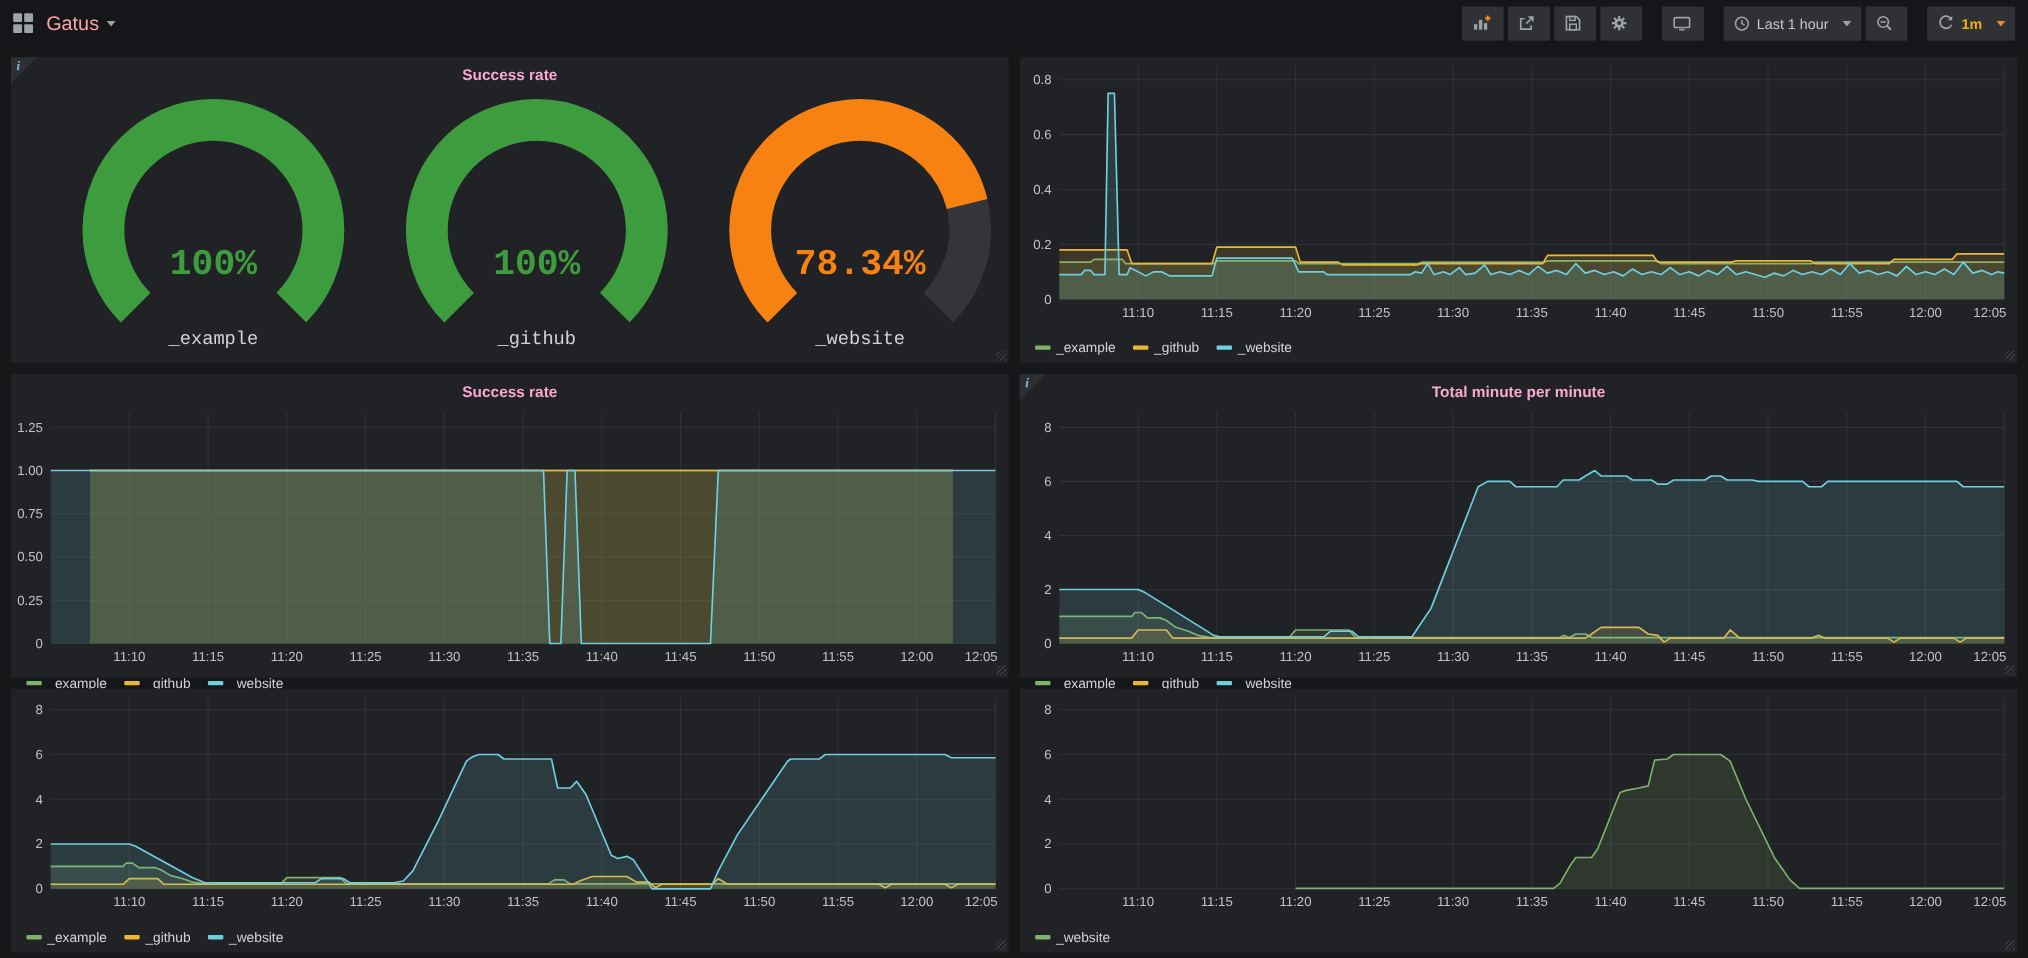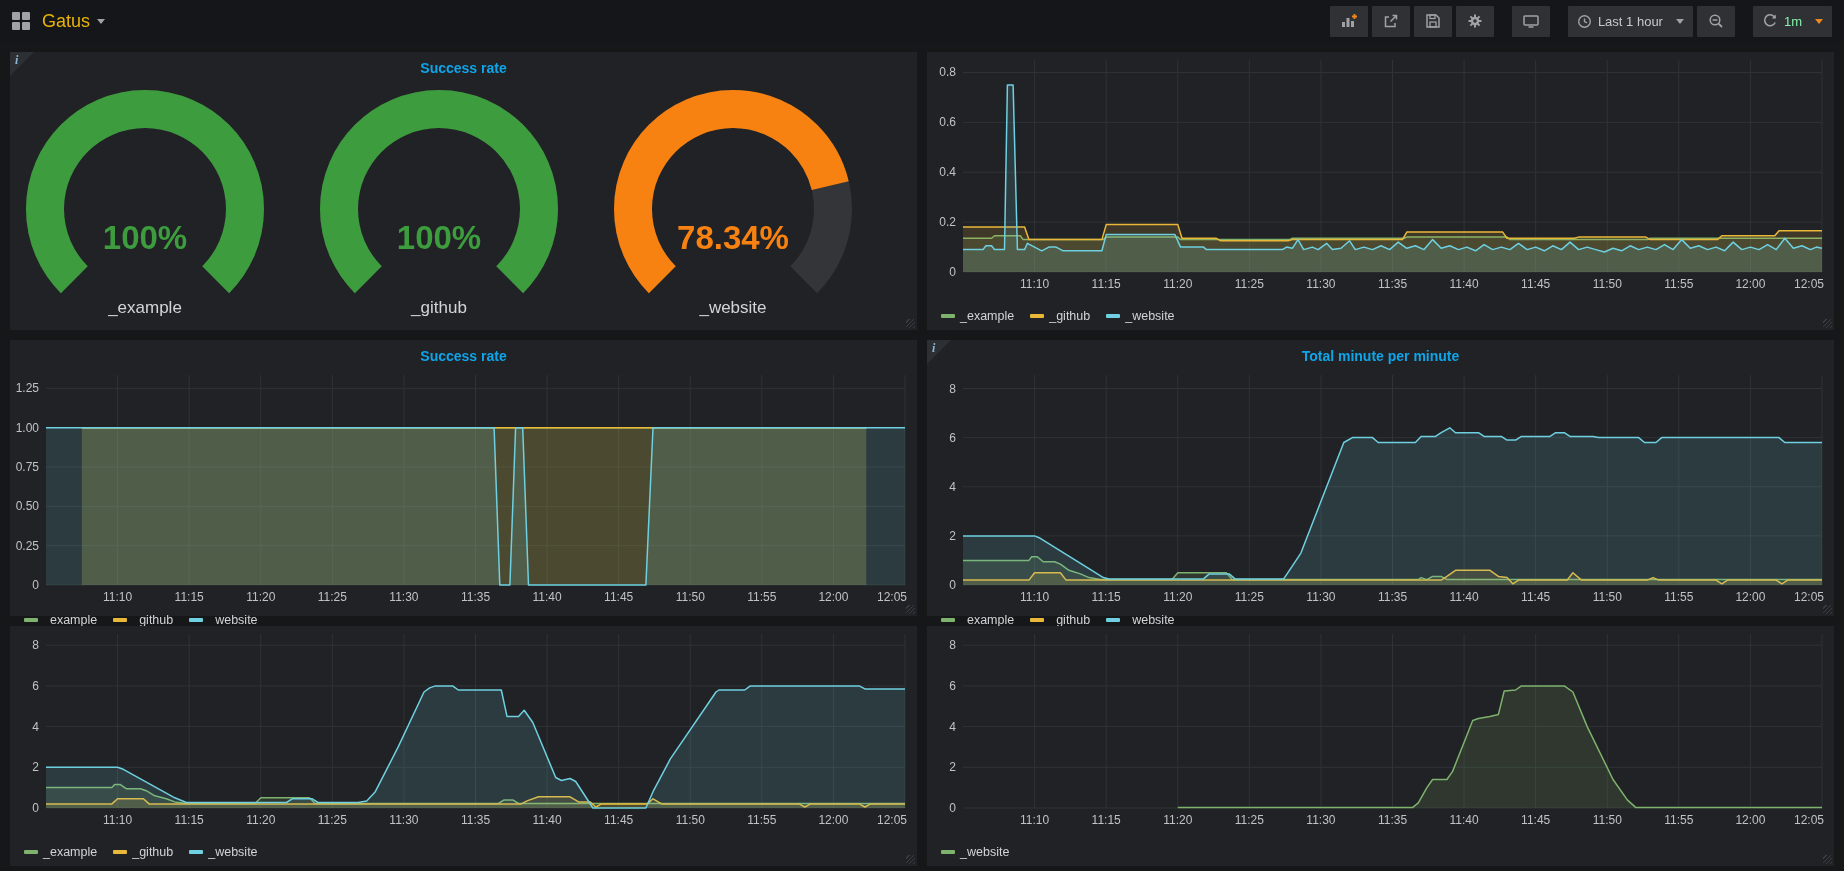--- a/index.html
+++ b/index.html
@@ -2,41 +2,41 @@
 <html><head>
 <meta charset="utf-8">
 <style>
   * { margin:0; padding:0; box-sizing:border-box; }
   html,body { width:1844px; height:871px; overflow:hidden; background:#161719;
     font-family:"Liberation Sans","DejaVu Sans",sans-serif; }
   
   .navbar { height:42px; background:#141619; display:flex; align-items:center; padding:0 12px; }
   .apps-grid { display:grid; grid-template-columns:8px 8px; grid-template-rows:8px 8px; gap:2px; margin-right:12px; cursor:pointer;}
   .apps-grid i { background:#9fa2a6; border-radius:1px; }
-  .dash-title { color:#eab308; font-size:18px; font-weight:400; cursor:pointer; }
+  .dash-title { color:#fca5a5; font-size:18px; font-weight:400; cursor:pointer; }
   .caret { width:0; height:0; border-left:4px solid transparent; border-right:4px solid transparent;
     border-top:5px solid #9fa2a6; display:inline-block; margin-left:7px; vertical-align:middle; }
   .caret.orange { border-top-color:#ed8920; }
   .nav-right { margin-left:auto; display:flex; align-items:center; }
-  .btn { background:#2f3134; height:31px; min-width:38px; display:flex; align-items:center; justify-content:center;
+  .btn { background:#2f3134; height:31px; min-width:38px; display:flex; align-items:center; justify-content:flex-start;
     gap:6px; padding:0 9px; margin-left:4px; border-radius:1px; cursor:pointer; color:#c7c8ca; font-size:13px; }
   .btn svg { display:block; }
   .grp { margin-left:14px; display:flex; }
-  .refresh-label { color:#86efac; font-weight:400; font-size:13px; }
+  .refresh-label { color:#eab308; font-weight:700; font-size:13px; }
   
   .dash { padding:10px; display:grid; grid-template-columns:1fr 1fr; grid-template-rows:278px 276px 240px; gap:10px; }
   .panel { position:relative; background:#212225; display:flex; flex-direction:column; }
   .panel::after { content:""; position:absolute; right:2px; bottom:2px; width:9px; height:9px;
     background:repeating-linear-gradient(135deg,transparent 0 2px,#3a3d41 2px 3px); }
-  .panel-title { text-align:center; color:#0ea5e9; font-size:14px; font-weight:700; padding:8px 16px 3px; cursor:pointer; }
+  .panel-title { text-align:center; color:#f9a8d4; font-size:14px; font-weight:700; padding:8px 16px 3px; cursor:pointer; }
   .info-corner { position:absolute; top:0; left:0; width:0; height:0;
     border-top:24px solid #2c2f33; border-right:24px solid transparent; }
   .info-corner span { position:absolute; top:-23px; left:5px; font:italic bold 12px "Liberation Serif",serif; color:#8fb6d4; }
   
-  .gauges { flex:1; display:flex; justify-content:flex-start; align-items:flex-start; gap:24px; padding-top:2px; }
+  .gauges { flex:1; display:flex; justify-content:flex-end; align-items:flex-start; gap:24px; padding-top:2px;font-family:Liberation Mono, monospace; }
   .gauge-value { font-size:33px; font-weight:700; }
   .gauge-label { font-size:17px; fill:#d2d4d6; }
   
   .chart { flex:1; cursor:crosshair; }
   text.tick { font:12px "Liberation Sans","DejaVu Sans",sans-serif; fill:#c0c2c5; }
   .legend { display:flex; gap:16px; padding:2px 0 7px 14px; align-items:center; }
   .legend .li { display:flex; align-items:center; gap:5px; cursor:pointer; }
   .legend .li i { width:14px; height:4px; border-radius:1px; display:inline-block; }
   .legend .li .ln { color:#d2d4d6; font-size:12.5px; }
 </style>

